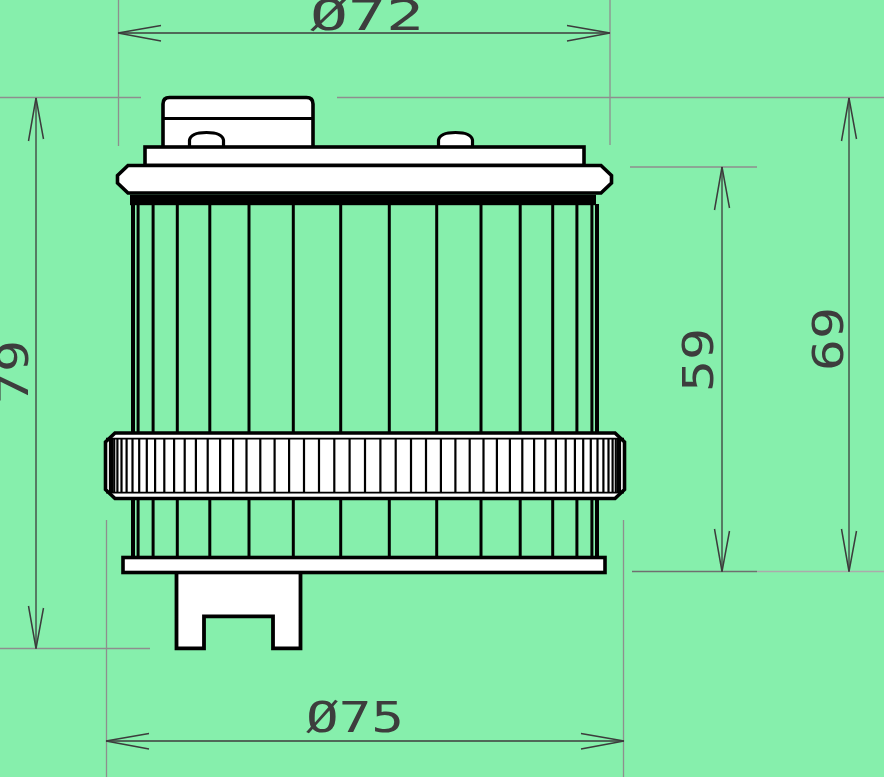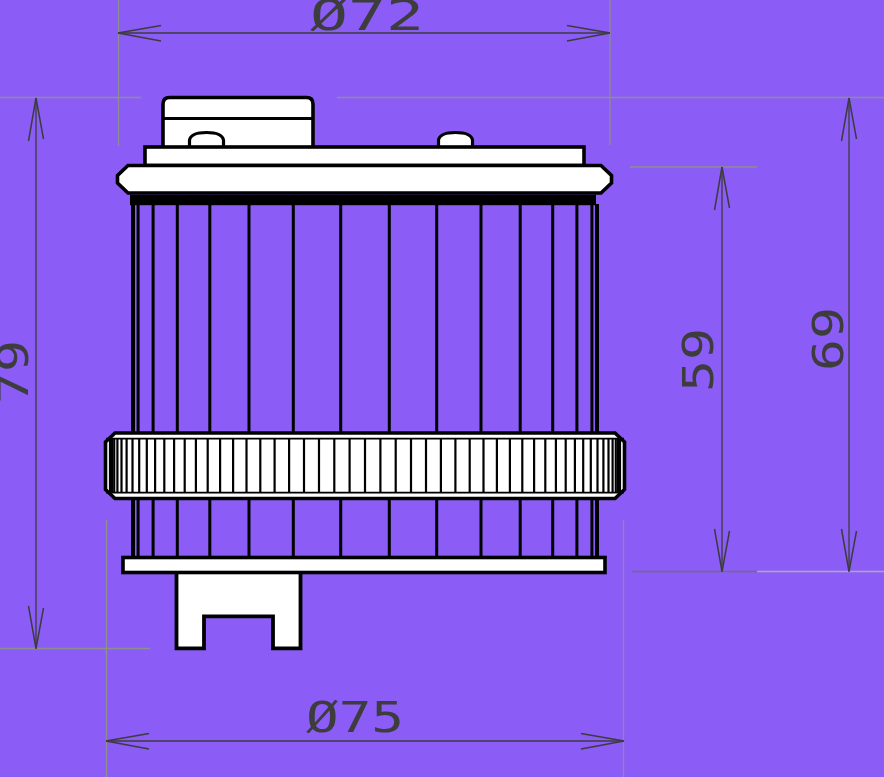--- a/index.html
+++ b/index.html
@@ -4,21 +4,21 @@
 <style>
   html, body {
     margin: 0;
     padding: 0;
     background: #ffffff;
   }
   .sheet {
     position: relative;
     width: 884px;
     height: 777px;
-    background: #8b5cf6;
+    background: #86efac;
     overflow: hidden;
     font-family: "DejaVu Sans Mono", "Liberation Mono", monospace;
   }
   svg { display: block; }
   text {
     font-family: "DejaVu Sans Mono", "Liberation Mono", monospace;
     font-size: 42px;
     font-weight: normal;
   }
 </style>

